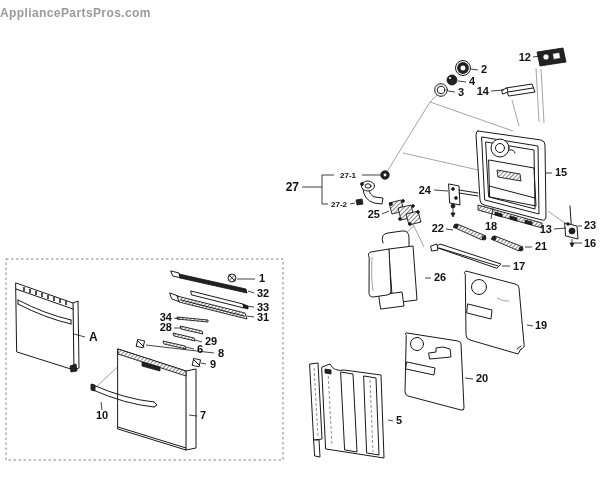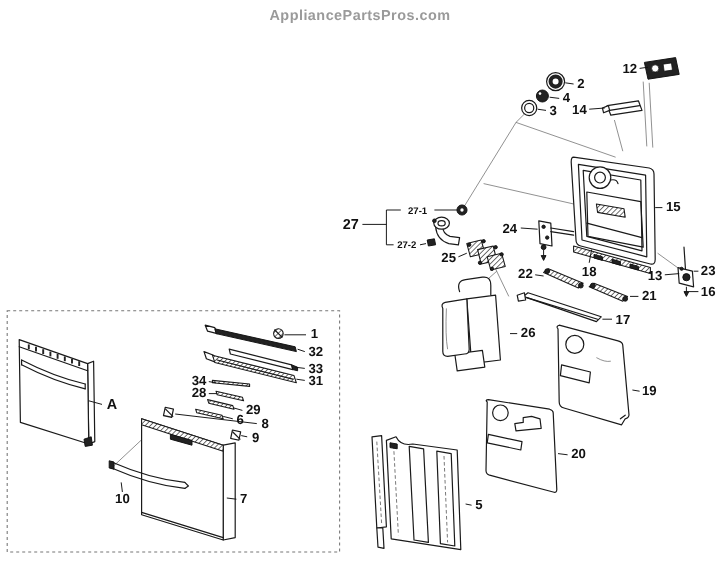--- a/index.html
+++ b/index.html
@@ -1,18 +1,18 @@
 <!DOCTYPE html>
 <html><head>
 <meta charset="utf-8">
 <style>
   html,body{margin:0;padding:0;background:#fff;}
   .stage{position:relative;width:600px;height:484px;background:#fff;overflow:hidden;
          font-family:"Liberation Sans",sans-serif;}
-  .brand{position:absolute;top:6px;left:0;width:100%;text-align:center;
+  .brand{position:absolute;top:6px;left:0;width:100%;
          font-size:12px;font-weight:600;letter-spacing:.4px;color:#9a9a9a;}
   svg text{font-family:"Liberation Sans",sans-serif;font-weight:700;font-size:11px;fill:#111;}
   svg text.sm{font-size:8px;}
   svg text.lg{font-size:12px;}
   .p  {fill:none;stroke:#1a1a1a;stroke-width:1;stroke-linejoin:round;stroke-linecap:round;}
   .pw {fill:#fff;stroke:#1a1a1a;stroke-width:1;stroke-linejoin:round;stroke-linecap:round;}
   .pd {fill:#222;stroke:#111;stroke-width:.8;stroke-linejoin:round;}
   .ph {fill:url(#hatch);stroke:#1a1a1a;stroke-width:.9;stroke-linejoin:round;}
   .thin{fill:none;stroke:#666;stroke-width:.6;}
   .lead{fill:none;stroke:#111;stroke-width:.8;}

